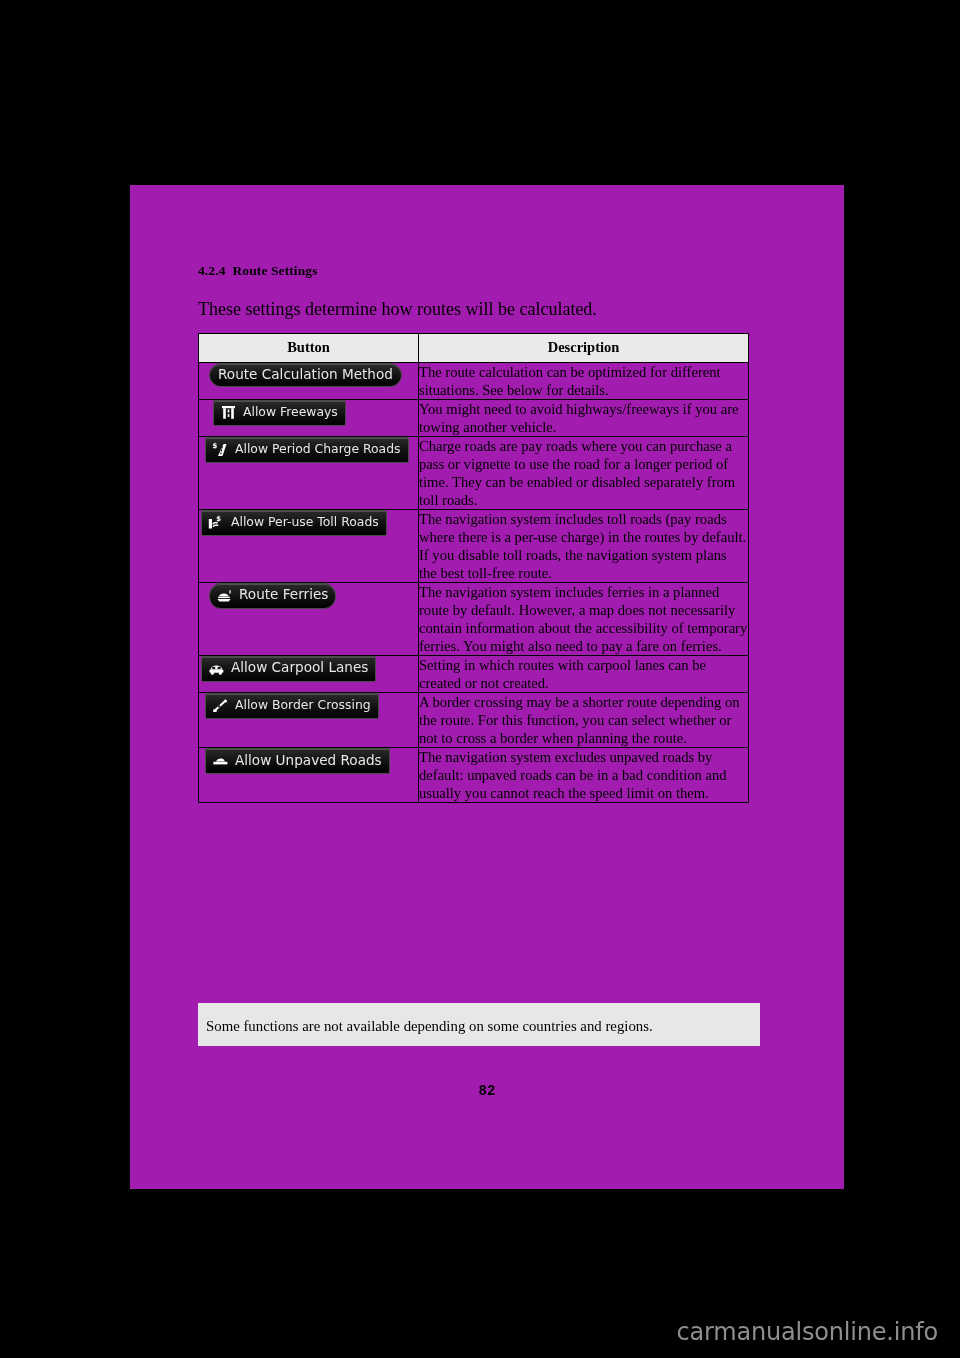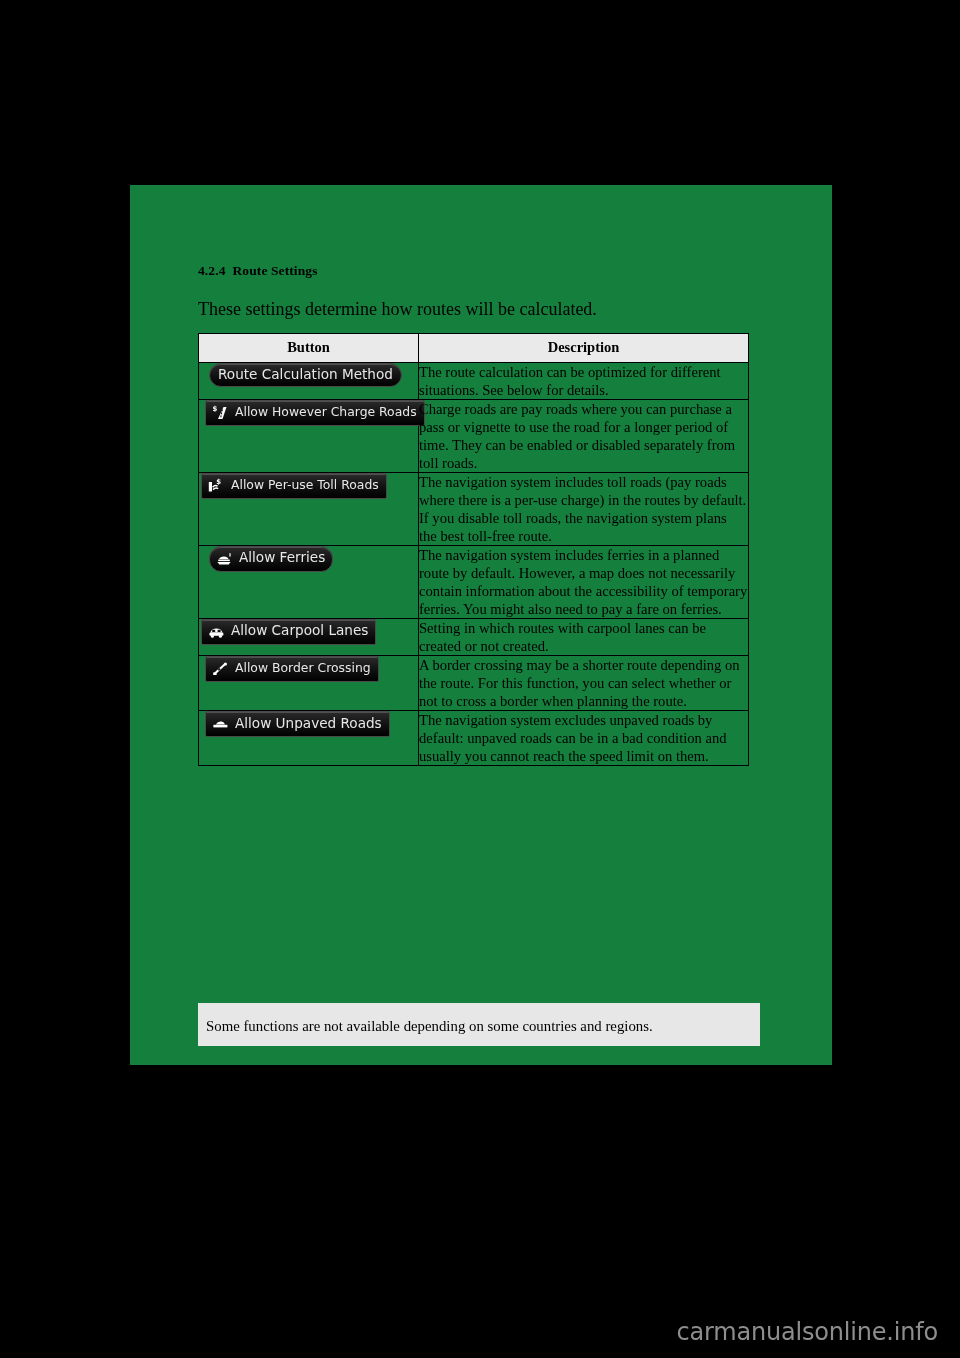--- a/index.html
+++ b/index.html
@@ -14,22 +14,23 @@
     font-family: "Liberation Serif", serif;
     overflow: hidden;
   }
 
   
   #page-sheet {
     position: absolute;
     left: 130px;
     top: 185px;
     width: 702px;
-    height: 880px;
-    background: #15803d;
+    height: 1004px;
+    background: #a21caf;
+    padding-left: 12px;
   }
 
   #page-body {
     position: absolute;
     left: 68px;
     top: 78px;
     width: 562px;
   }
 
   
@@ -175,21 +176,21 @@
     color: #000;
   }
 
   
   #page-number {
     position: absolute;
     left: 0;
     right: 0;
     top: 898px;
     text-align: center;
-    font-family: Liberation Serif, serif;
+    font-family: Liberation Mono, monospace;
     font-weight: bold;
     font-size: 14px;
     color: #000;
   }
 
   
   #watermark-bottom {
     position: absolute;
     right: 22px;
     bottom: 12px;
@@ -229,34 +230,53 @@
           <td class="button-cell">
             <span class="nav-button no-icon wide-label ind-1">
               <span class="btn-text">Route Calculation Method</span>
             </span>
           </td>
           <td class="desc-cell">
             <p>The route calculation can be optimized for different situations. See below for details.</p>
           </td>
         </tr>
 
+        <tr>
+          <td class="button-cell">
+            <span class="nav-button ind-2">
+              <span class="btn-ico">
+                <svg width="17" height="15" viewBox="0 0 17 15">
+                  <rect x="2" y="1" width="13" height="2.2" fill="#ffffff"></rect>
+                  <rect x="3.2" y="3.2" width="2.6" height="10.6" fill="#ffffff"></rect>
+                  <rect x="11.2" y="3.2" width="2.6" height="10.6" fill="#ffffff"></rect>
+                  <rect x="7.7" y="4.5" width="1.6" height="3" fill="#ffffff"></rect>
+                  <rect x="7.7" y="9" width="1.6" height="3" fill="#ffffff"></rect>
+                </svg>
+              </span>
+              <span class="btn-text">Allow Freeways</span>
+            </span>
+          </td>
+          <td class="desc-cell">
+            <p>You might need to avoid highways/freeways if you are towing another vehicle.</p>
+          </td>
+        </tr>
 
         <tr>
           <td class="button-cell">
             <span class="nav-button ind-3">
               <span class="btn-ico">
                 <svg width="17" height="15" viewBox="0 0 17 15">
                   <path d="M6 14 L10.5 14 L14.5 2 L11.5 2 Z" fill="#ffffff"></path>
                   <rect x="9.6" y="4.4" width="1.1" height="1.9" fill="#111"></rect>
                   <rect x="9.0" y="7.4" width="1.1" height="1.9" fill="#111"></rect>
                   <rect x="8.4" y="10.4" width="1.1" height="1.9" fill="#111"></rect>
                   <text x="0.4" y="6" font-family="DejaVu Sans, sans-serif" font-size="7" font-weight="bold" fill="#ffffff">$</text>
                 </svg>
               </span>
-              <span class="btn-text">Allow However Charge Roads</span>
+              <span class="btn-text">Allow Period Charge Roads</span>
             </span>
           </td>
           <td class="desc-cell">
             <p>Charge roads are pay roads where you can purchase a pass or vignette to use the road for a longer period of time. They can be enabled or disabled separately from toll roads.</p>
           </td>
         </tr>
 
         <tr>
           <td class="button-cell">
             <span class="nav-button ind-4">
@@ -280,21 +300,21 @@
           <td class="button-cell">
             <span class="nav-button wide-label ind-1">
               <span class="btn-ico">
                 <svg width="17" height="15" viewBox="0 0 17 15">
                   <path d="M3 8.2 Q4 5.4 8 5.4 Q11.6 5.4 12.6 8.2 Z" fill="#ffffff"></path>
                   <rect x="2.2" y="8.6" width="11.6" height="1.5" fill="#ffffff"></rect>
                   <path d="M1.4 11 L14.6 11 L12.6 13.6 L3.4 13.6 Z" fill="#ffffff"></path>
                   <rect x="13.4" y="2.2" width="1.2" height="3.4" fill="#ffffff"></rect>
                 </svg>
               </span>
-              <span class="btn-text">Allow Ferries</span>
+              <span class="btn-text">Route Ferries</span>
             </span>
           </td>
           <td class="desc-cell">
             <p>The navigation system includes ferries in a planned route by default. However, a map does not necessarily contain information about the accessibility of temporary ferries. You might also need to pay a fare on ferries.</p>
           </td>
         </tr>
 
         <tr>
           <td class="button-cell">
             <span class="nav-button wide-label ind-4">

